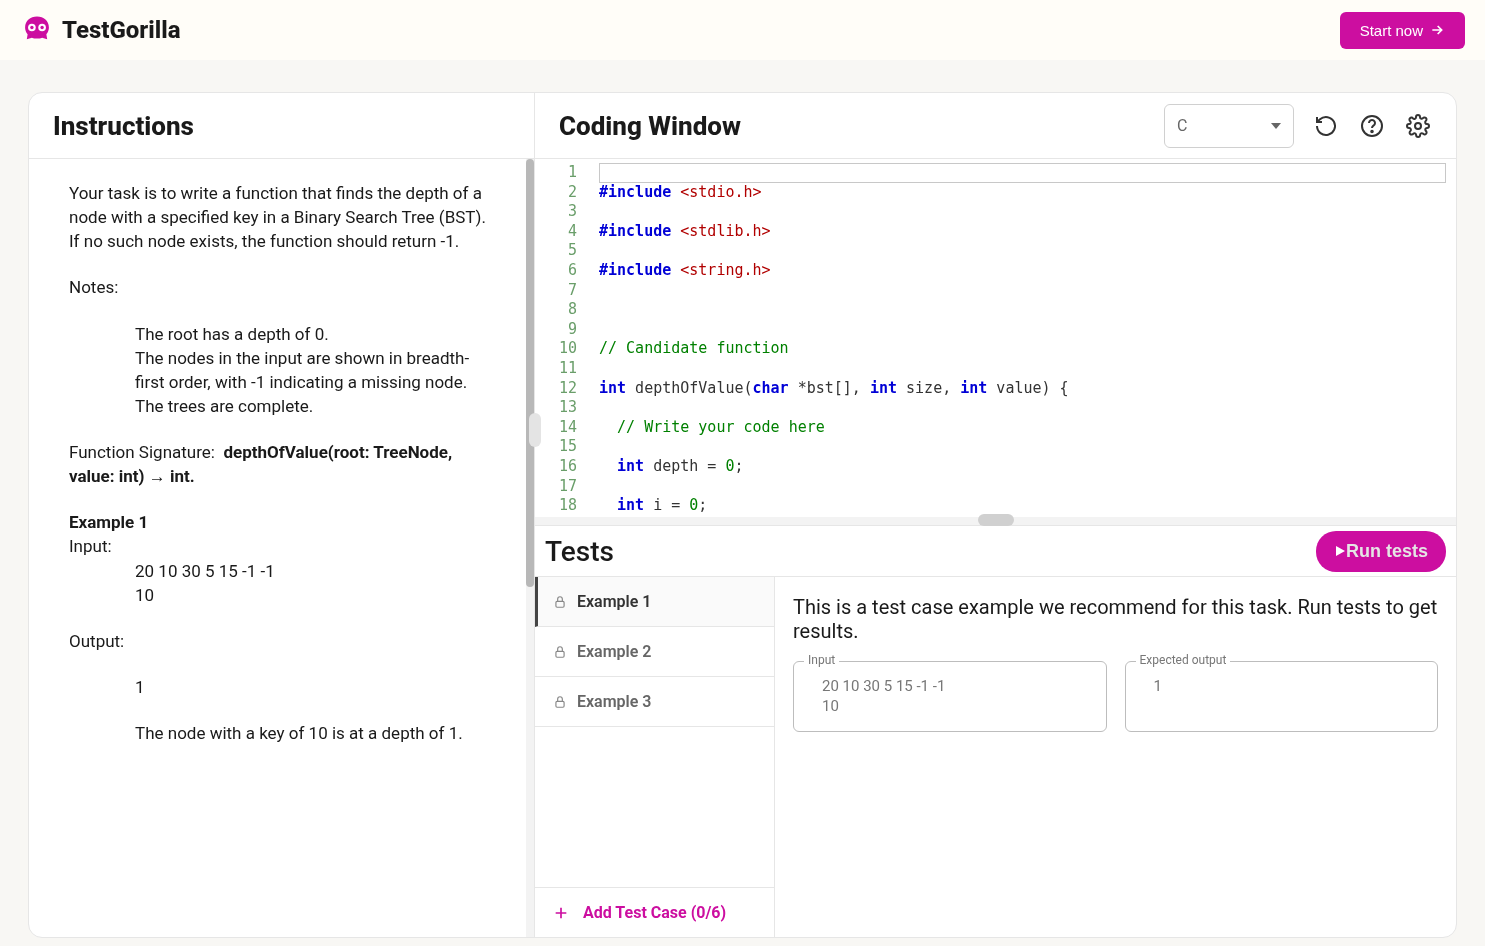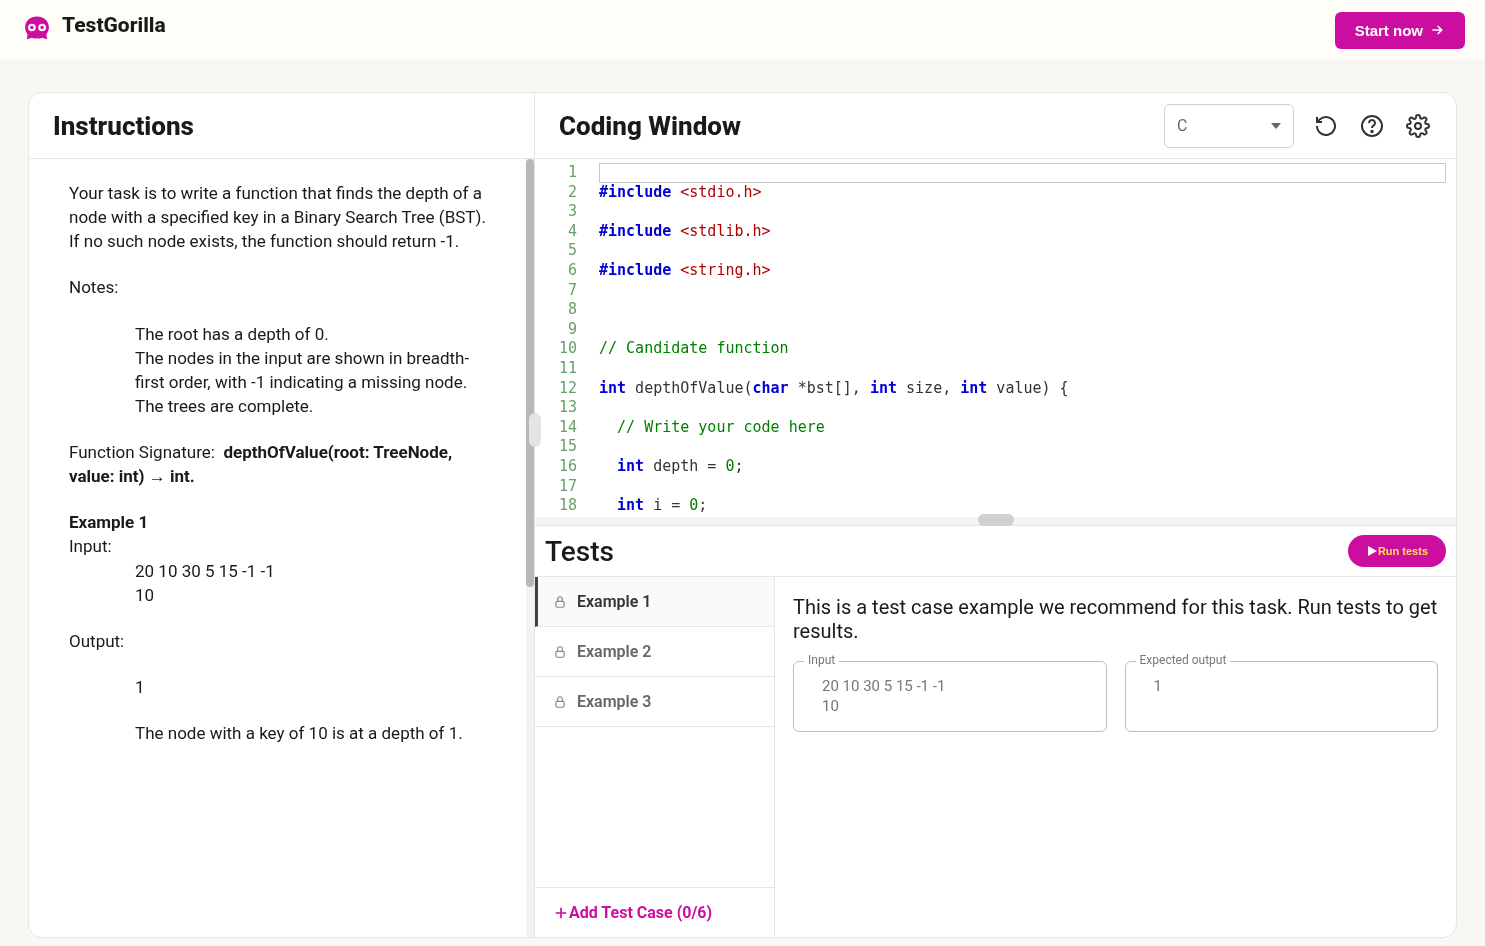--- a/index.html
+++ b/index.html
@@ -1,21 +1,21 @@
 <!DOCTYPE html>
 <html><head>
 <meta charset="utf-8">
 <style>
 * { margin: 0; padding: 0; box-sizing: border-box; }
 body { font-family: -apple-system, BlinkMacSystemFont, "Segoe UI", Roboto, sans-serif; background: #f8f7f4; color: #1a1a1a; width: 1485px; height: 946px; overflow: hidden; }
 
 .topbar { height: 60px; background: #fffdf8; display: flex; align-items: center; justify-content: space-between; padding: 0 20px; }
-.logo { display: flex; gap: 8px; font-weight: 800; font-size: 21px; }
+.logo { display: flex; align-items: center; gap: 8px; font-weight: 800; font-size: 24px; }
 .logo-icon { width: 34px; height: 34px; }
-.start-btn { background: #cc0ea0; color: #fff; border: none; padding: 10px 20px; border-radius: 6px; font-size: 15px; font-weight: 700; display: flex; align-items: center; gap: 6px; cursor: pointer; }
+.start-btn { background: #cc0ea0; color: #fff; border: none; padding: 10px 20px; border-radius: 6px; font-size: 15px; font-weight: 400; display: flex; align-items: center; gap: 6px; cursor: pointer; }
 
 .workspace { display: flex; margin: 32px 28px 0 28px; height: 846px; background: #fff; border: 1px solid #e6e6e6; border-radius: 14px; overflow: hidden; }
 .panel-left { width: 506px; border-right: 1px solid #e6e6e6; display: flex; flex-direction: column; position: relative; }
 .panel-right { flex: 1; display: flex; flex-direction: column; position: relative; }
 
 .panel-title-row { height: 66px; display: flex; align-items: center; justify-content: space-between; padding: 0 24px; border-bottom: 1px solid #e6e6e6; }
 .panel-title { font-size: 26px; font-weight: 800; }
 
 .right-controls { display: flex; align-items: center; gap: 18px; }
 .lang-select { width: 130px; height: 44px; border: 1px solid #d0d0d0; border-radius: 6px; display: flex; align-items: center; justify-content: space-between; padding: 0 12px; color: #666; cursor: pointer; background: #fff; }
@@ -42,26 +42,26 @@
 .hdr { color: #b10000; }
 .cmt { color: #008000; }
 .num { color: #008000; }
 
 .hsplit { height: 8px; background: #f3f3f3; position: relative; }
 .hsplit-grip { position: absolute; left: 50%; top: -3px; width: 36px; height: 12px; background: #d0d0d0; border-radius: 6px; transform: translateX(-50%); cursor: row-resize; }
 
 .tests-section { flex: 1; display: flex; flex-direction: column; border-top: 1px solid #e6e6e6; }
 .tests-head { height: 50px; display: flex; align-items: center; justify-content: space-between; padding: 0 10px; }
 .tests-title { font-size: 28px; font-weight: 500; }
-.run-btn { background: #cc0ea0; color: #fde047; border: none; padding: 10px 18px; border-radius: 20px; font-size: 11px; font-weight: 700; display: flex; align-items: center; cursor: pointer; }
+.run-btn { background: #cc0ea0; color: #e5e5e5; border: none; padding: 10px 18px; border-radius: 20px; font-size: 18px; font-weight: 700; display: flex; align-items: center; cursor: pointer; }
 .tests-body { flex: 1; display: flex; border-top: 1px solid #e6e6e6; }
 .tests-list { width: 240px; border-right: 1px solid #e6e6e6; display: flex; flex-direction: column; }
 .test-item { height: 50px; display: flex; align-items: center; gap: 10px; padding: 0 18px; border-bottom: 1px solid #e6e6e6; color: #666; cursor: pointer; font-weight: 600; }
 .test-item.active { border-left: 3px solid #444; color: #333; padding-left: 15px; background: #fafafa; }
-.add-test { margin-top: auto; height: 50px; display: flex; align-items: center; padding: 0 18px; color: #cc0ea0; font-weight: 700; cursor: pointer; border-top: 1px solid #e6e6e6; }
+.add-test { margin-top: auto; height: 50px; display: flex; align-items: center; gap: 14px; padding: 0 18px; color: #cc0ea0; font-weight: 700; cursor: pointer; border-top: 1px solid #e6e6e6; }
 .tests-detail { flex: 1; padding: 18px 18px; }
 .test-desc { font-size: 20px; margin-bottom: 18px; }
 .test-io { display: flex; gap: 18px; }
 .fieldset { position: relative; border: 1px solid #bdbdbd; border-radius: 6px; padding: 14px 28px; flex: 1; }
 .fieldset-label { position: absolute; top: -9px; left: 10px; background: #fff; padding: 0 4px; font-size: 12px; color: #777; }
 .field-text { color: #777; font-size: 15px; white-space: pre-wrap; line-height: 1.35; }
 .lock-svg { width: 14px; height: 14px; }
 </style>
 </head>
 <body>

